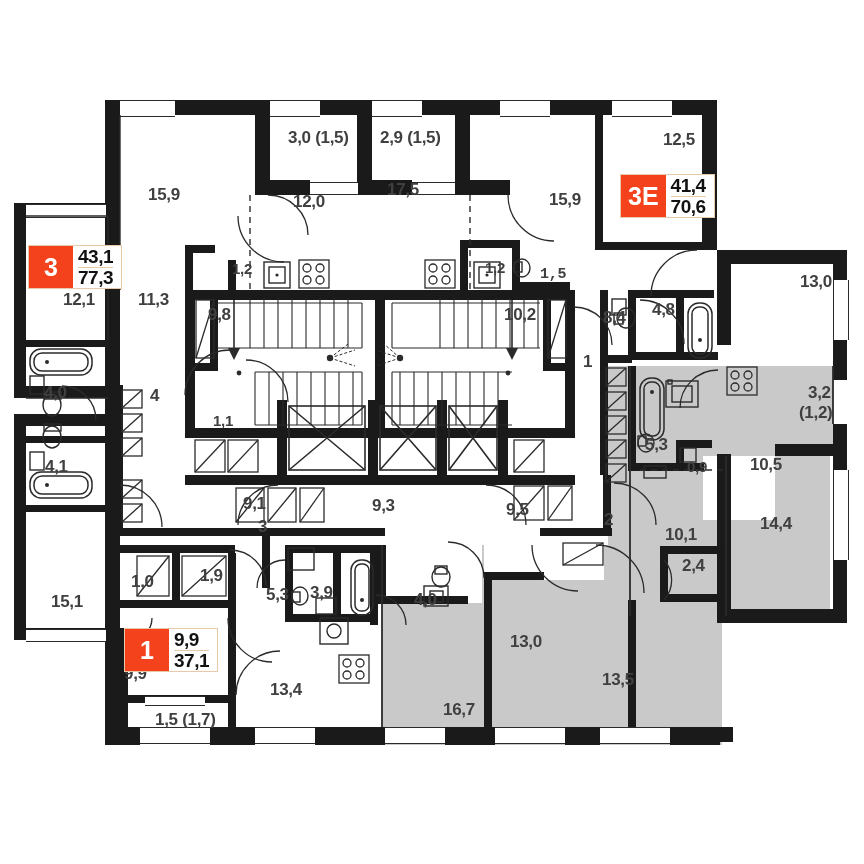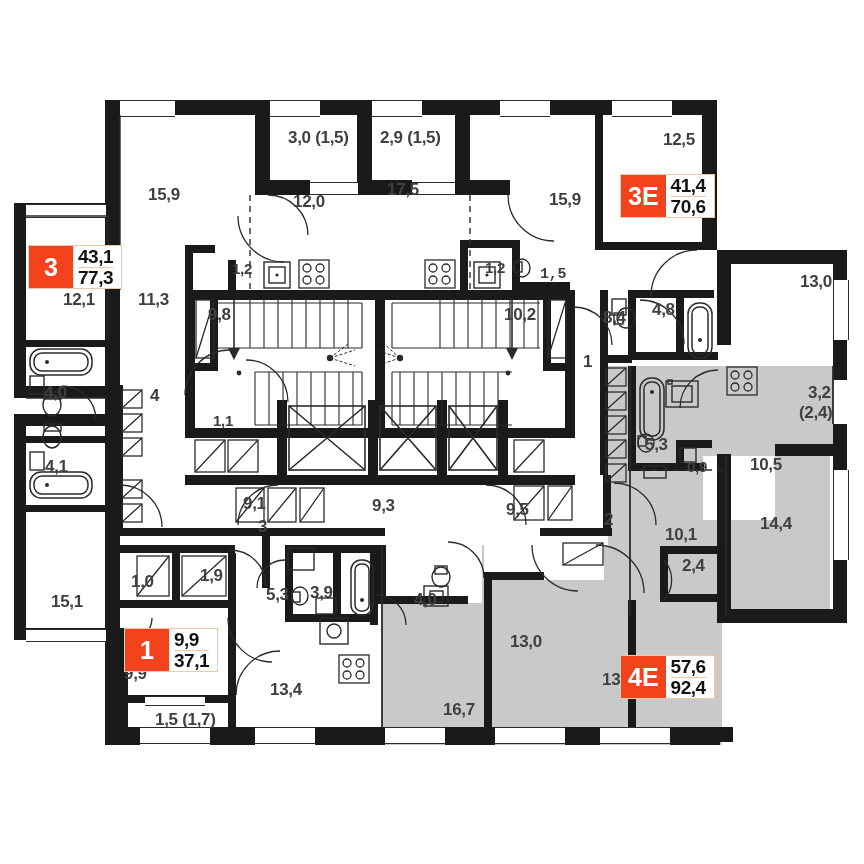--- a/index.html
+++ b/index.html
@@ -409,21 +409,21 @@
   <div class="lbl sm" style="left:485px;top:259px;">1,2</div>
   <div class="lbl sm" style="left:540px;top:266px;font-family:Liberation Mono, monospace;">1,5</div>
   <div class="lbl" style="left:800px;top:272px;">13,0</div>
   <div class="lbl" style="left:208px;top:305px;">9,8</div>
   <div class="lbl" style="left:504px;top:305px;">10,2</div>
   <div class="lbl" style="left:603px;top:308px;">8,4</div>
   <div class="lbl" style="left:652px;top:300px;">4,8</div>
   <div class="lbl" style="left:44px;top:383px;">4,0</div>
   <div class="lbl" style="left:150px;top:386px;">4</div>
   <div class="lbl" style="left:808px;top:383px;">3,2</div>
-  <div class="lbl" style="left:799px;top:403px;">(2,4)</div>
+  <div class="lbl" style="left:799px;top:403px;">(1,2)</div>
   <div class="lbl" style="left:583px;top:352px;">1</div>
   <div class="lbl sm" style="left:213px;top:412px;">1,1</div>
   <div class="lbl" style="left:45px;top:457px;">4,1</div>
   <div class="lbl" style="left:645px;top:435px;">5,3</div>
   <div class="lbl sm" style="left:687px;top:458px;">0,9</div>
   <div class="lbl" style="left:750px;top:455px;">10,5</div>
   <div class="lbl" style="left:243px;top:494px;">9,1</div>
   <div class="lbl" style="left:372px;top:496px;">9,3</div>
   <div class="lbl" style="left:506px;top:500px;">9,5</div>
   <div class="lbl" style="left:760px;top:514px;">14,4</div>
@@ -461,21 +461,14 @@
   </div>
 
   <div class="badge" style="left:124px;top:628px;">
     <div class="code">1</div>
     <div class="nums">
       <span class="top">9,9</span>
       <span>37,1</span>
     </div>
   </div>
 
-  <div class="badge" style="left:620px;top:655px;">
-    <div class="code">4Е</div>
-    <div class="nums">
-      <span class="top">57,6</span>
-      <span>92,4</span>
-    </div>
-  </div>
 
 </div>
 
 </body></html>

